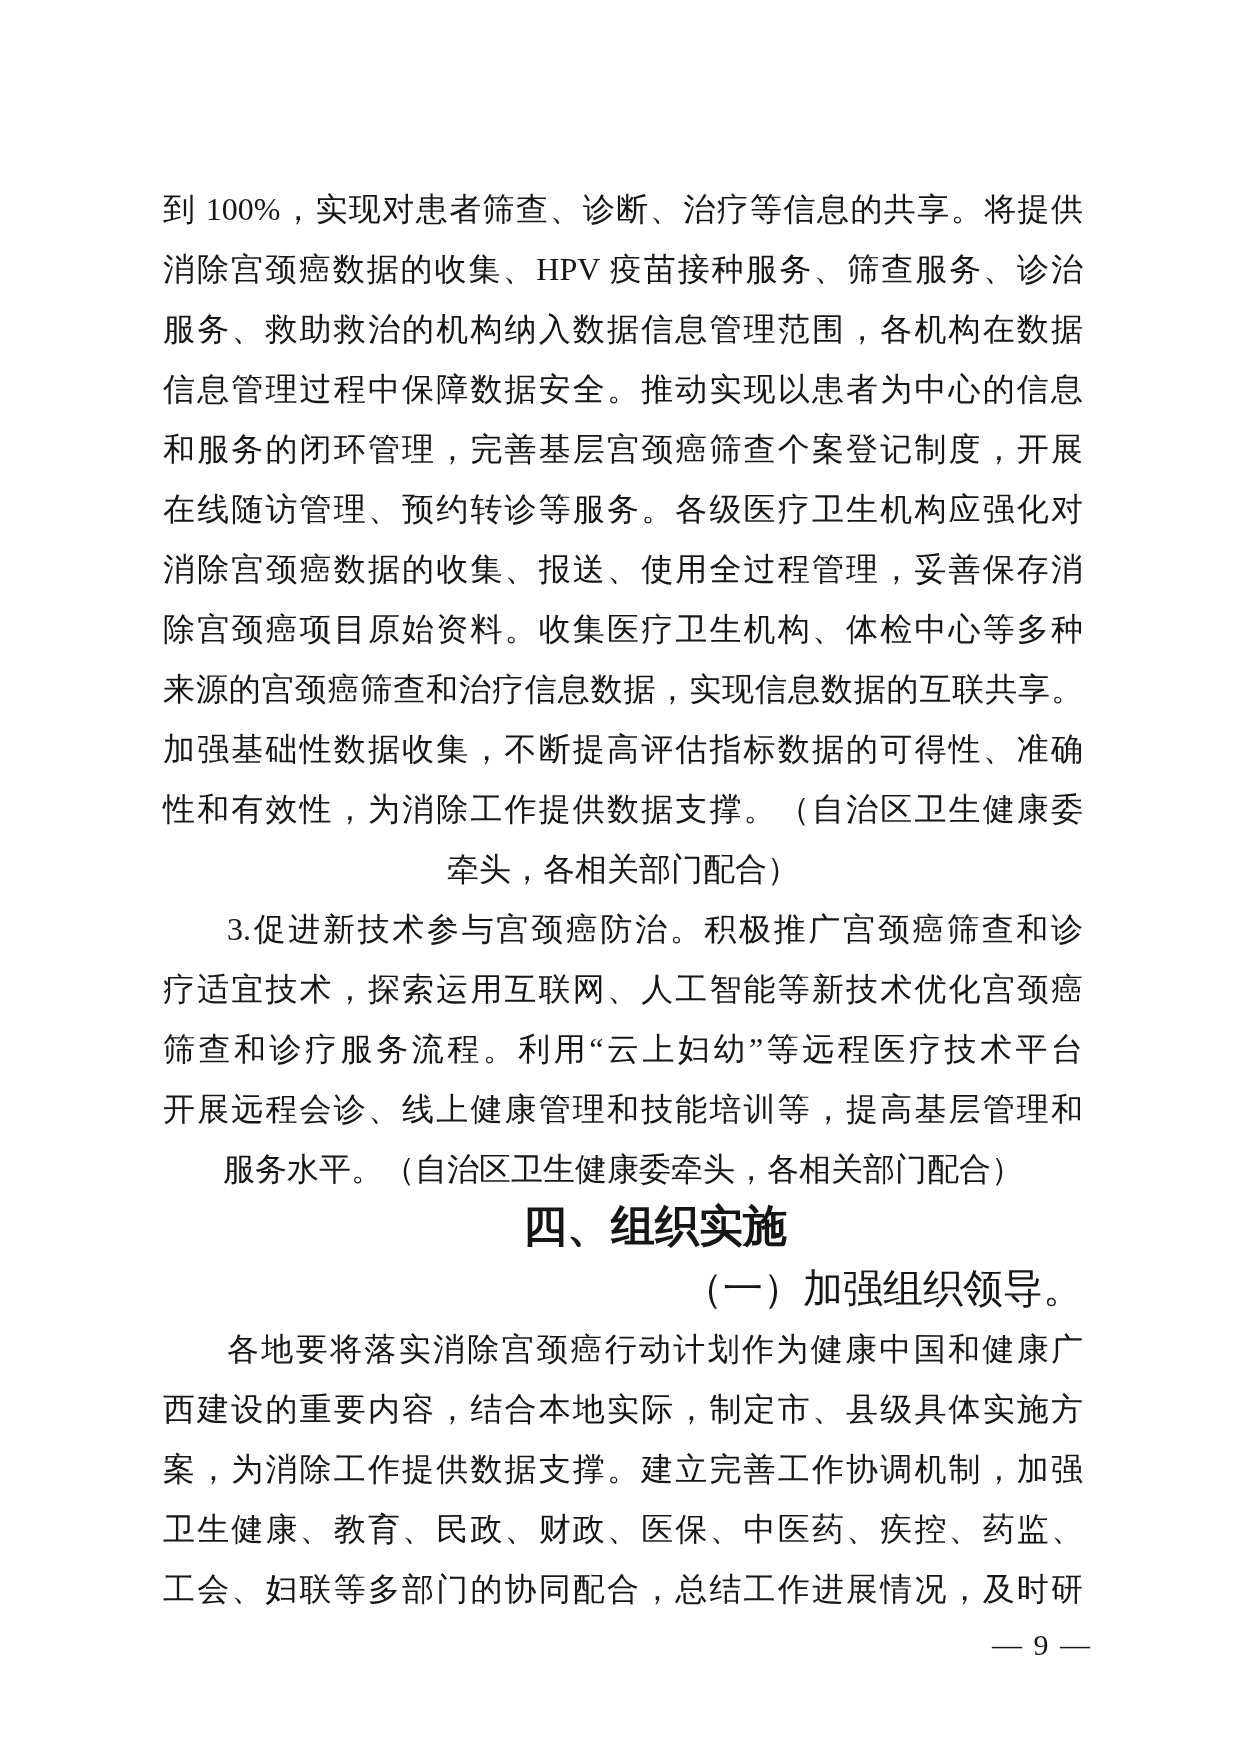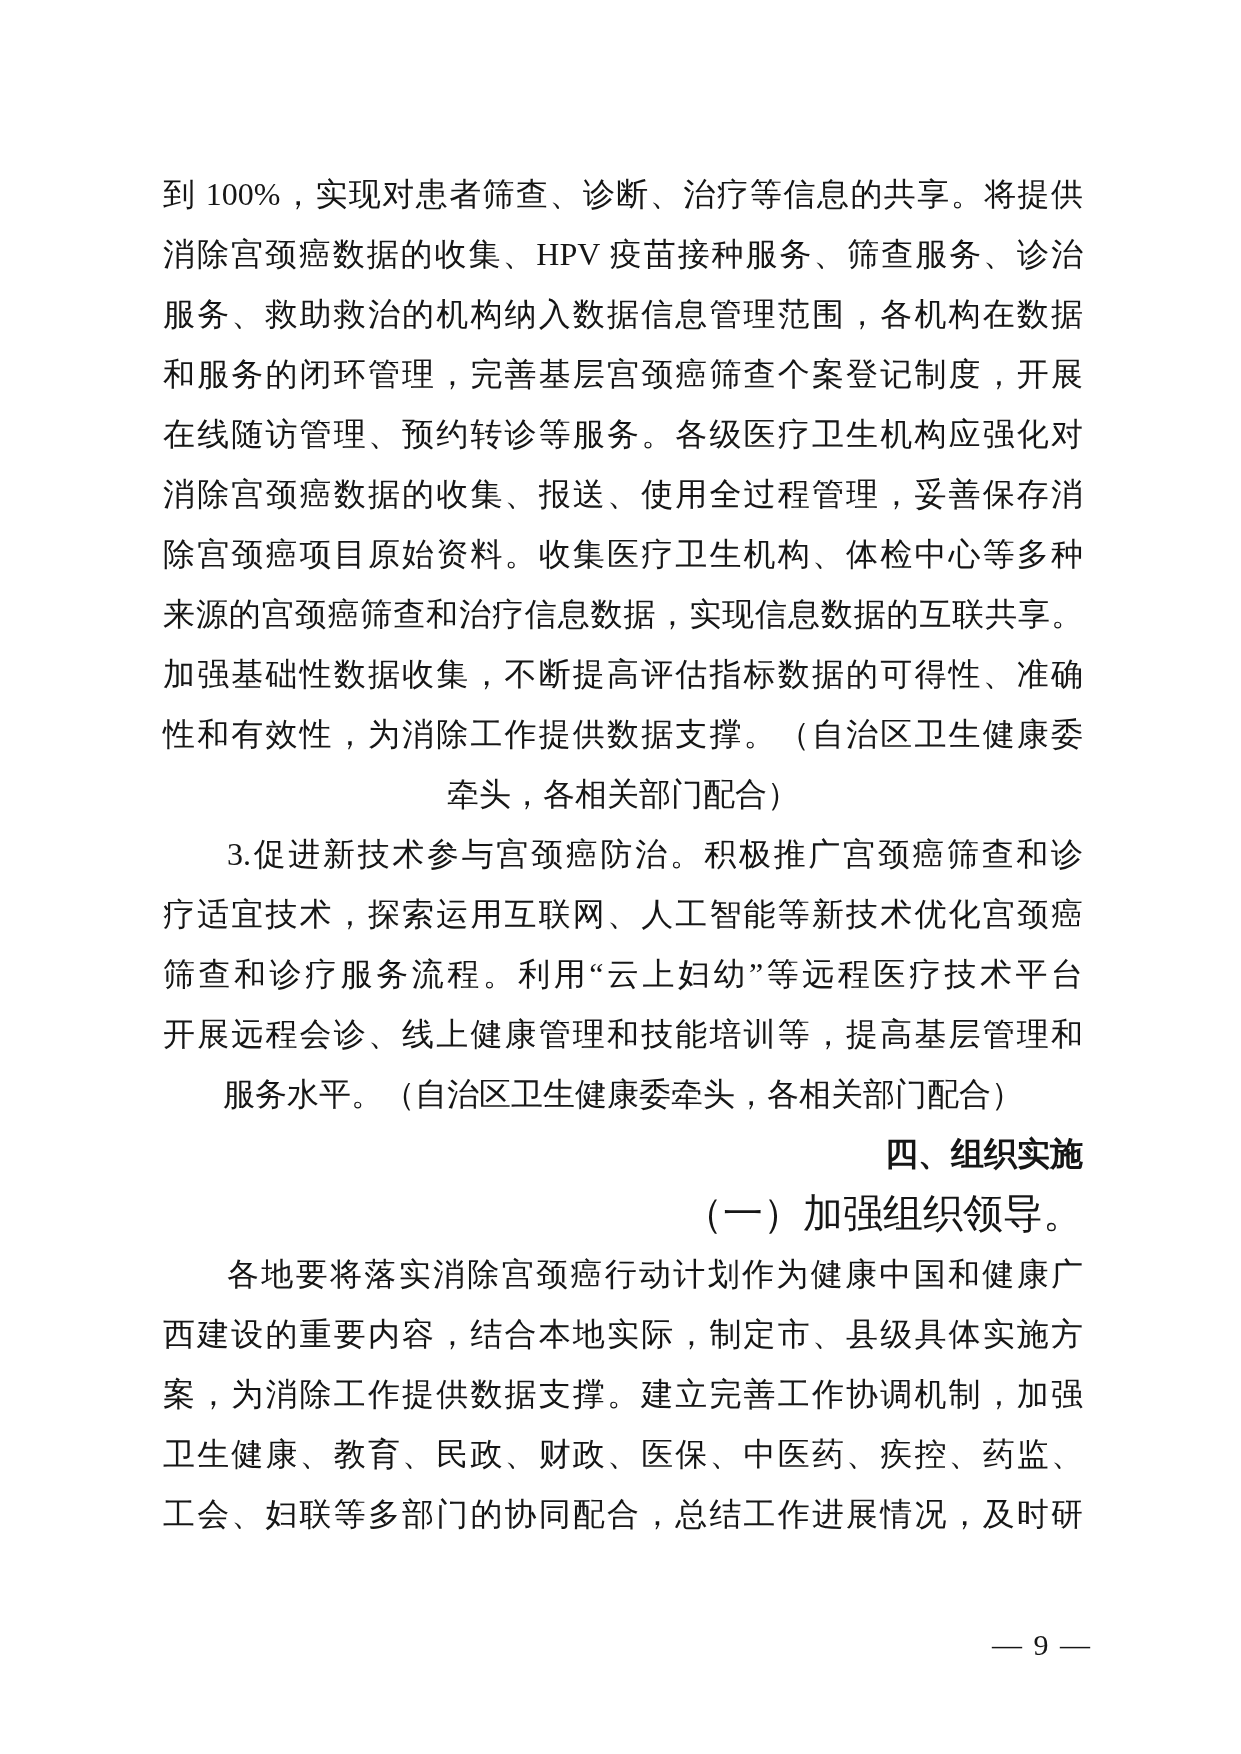--- a/index.html
+++ b/index.html
@@ -12,21 +12,21 @@
     width: 1241px;
     height: 1754px;
     background: #ffffff;
     overflow: hidden;
     font-family: "Liberation Serif", serif;
     color: #161616;
   }
   .content {
     position: absolute;
     left: 163px;
-    top: 164px;
+    top: 179px;
     width: 920px;
   }
   .line {
     font-family: "Liberation Serif", serif;
     font-size: 32px;
     height: 60px;
     line-height: 60px;
     color: #161616;
     white-space: normal;
     overflow: visible;
@@ -39,25 +39,25 @@
   
   .l {
     text-align: center;
   }
   
   .indent {
     text-indent: 64px;
   }
   
   .h1 {
-    font-family: Liberation Sans, sans-serif;
+    font-family: Liberation Mono, monospace;
     font-weight: bold;
-    font-size: 33px;
+    font-size: 44px;
     text-indent: 64px;
-    text-align: right;
+    text-align: center;
   }
   
   .h2 {
     font-family: "Liberation Serif", serif;
     font-weight: normal;
     font-size: 40px;
     text-indent: 64px;
     text-align: right;
   }
   .footer {
@@ -71,20 +71,21 @@
   }
 </style>
 </head>
 <body>
 
 <div class="page">
   <div class="content">
     <div class="line j">到 100%，实现对患者筛查、诊断、治疗等信息的共享。将提供</div>
     <div class="line j">消除宫颈癌数据的收集、HPV 疫苗接种服务、筛查服务、诊治</div>
     <div class="line j">服务、救助救治的机构纳入数据信息管理范围，各机构在数据</div>
+    <div class="line j">信息管理过程中保障数据安全。推动实现以患者为中心的信息</div>
     <div class="line j">和服务的闭环管理，完善基层宫颈癌筛查个案登记制度，开展</div>
     <div class="line j">在线随访管理、预约转诊等服务。各级医疗卫生机构应强化对</div>
     <div class="line j">消除宫颈癌数据的收集、报送、使用全过程管理，妥善保存消</div>
     <div class="line j">除宫颈癌项目原始资料。收集医疗卫生机构、体检中心等多种</div>
     <div class="line j">来源的宫颈癌筛查和治疗信息数据，实现信息数据的互联共享。</div>
     <div class="line j">加强基础性数据收集，不断提高评估指标数据的可得性、准确</div>
     <div class="line j">性和有效性，为消除工作提供数据支撑。（自治区卫生健康委</div>
     <div class="line l">牵头，各相关部门配合）</div>
     <div class="line j indent">3.促进新技术参与宫颈癌防治。积极推广宫颈癌筛查和诊</div>
     <div class="line j">疗适宜技术，探索运用互联网、人工智能等新技术优化宫颈癌</div>

